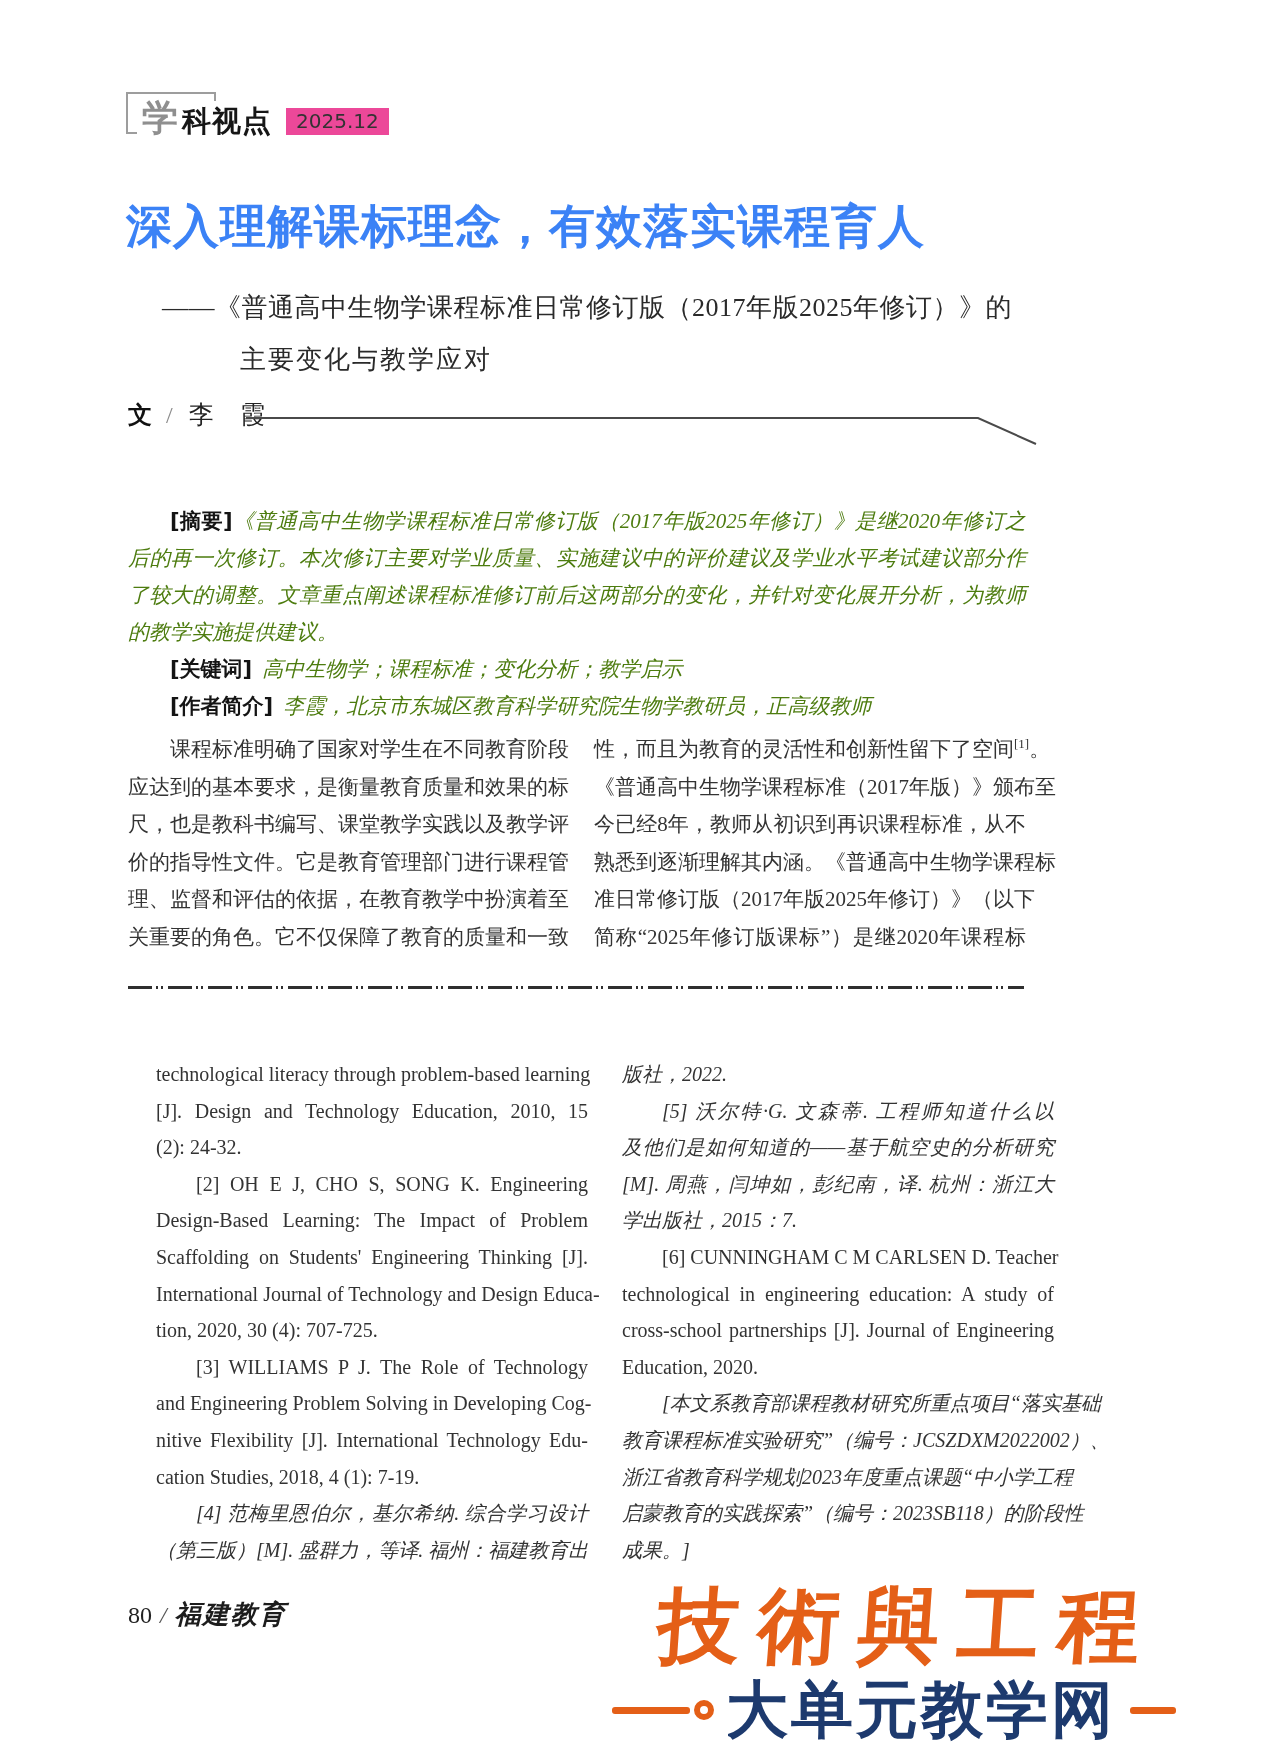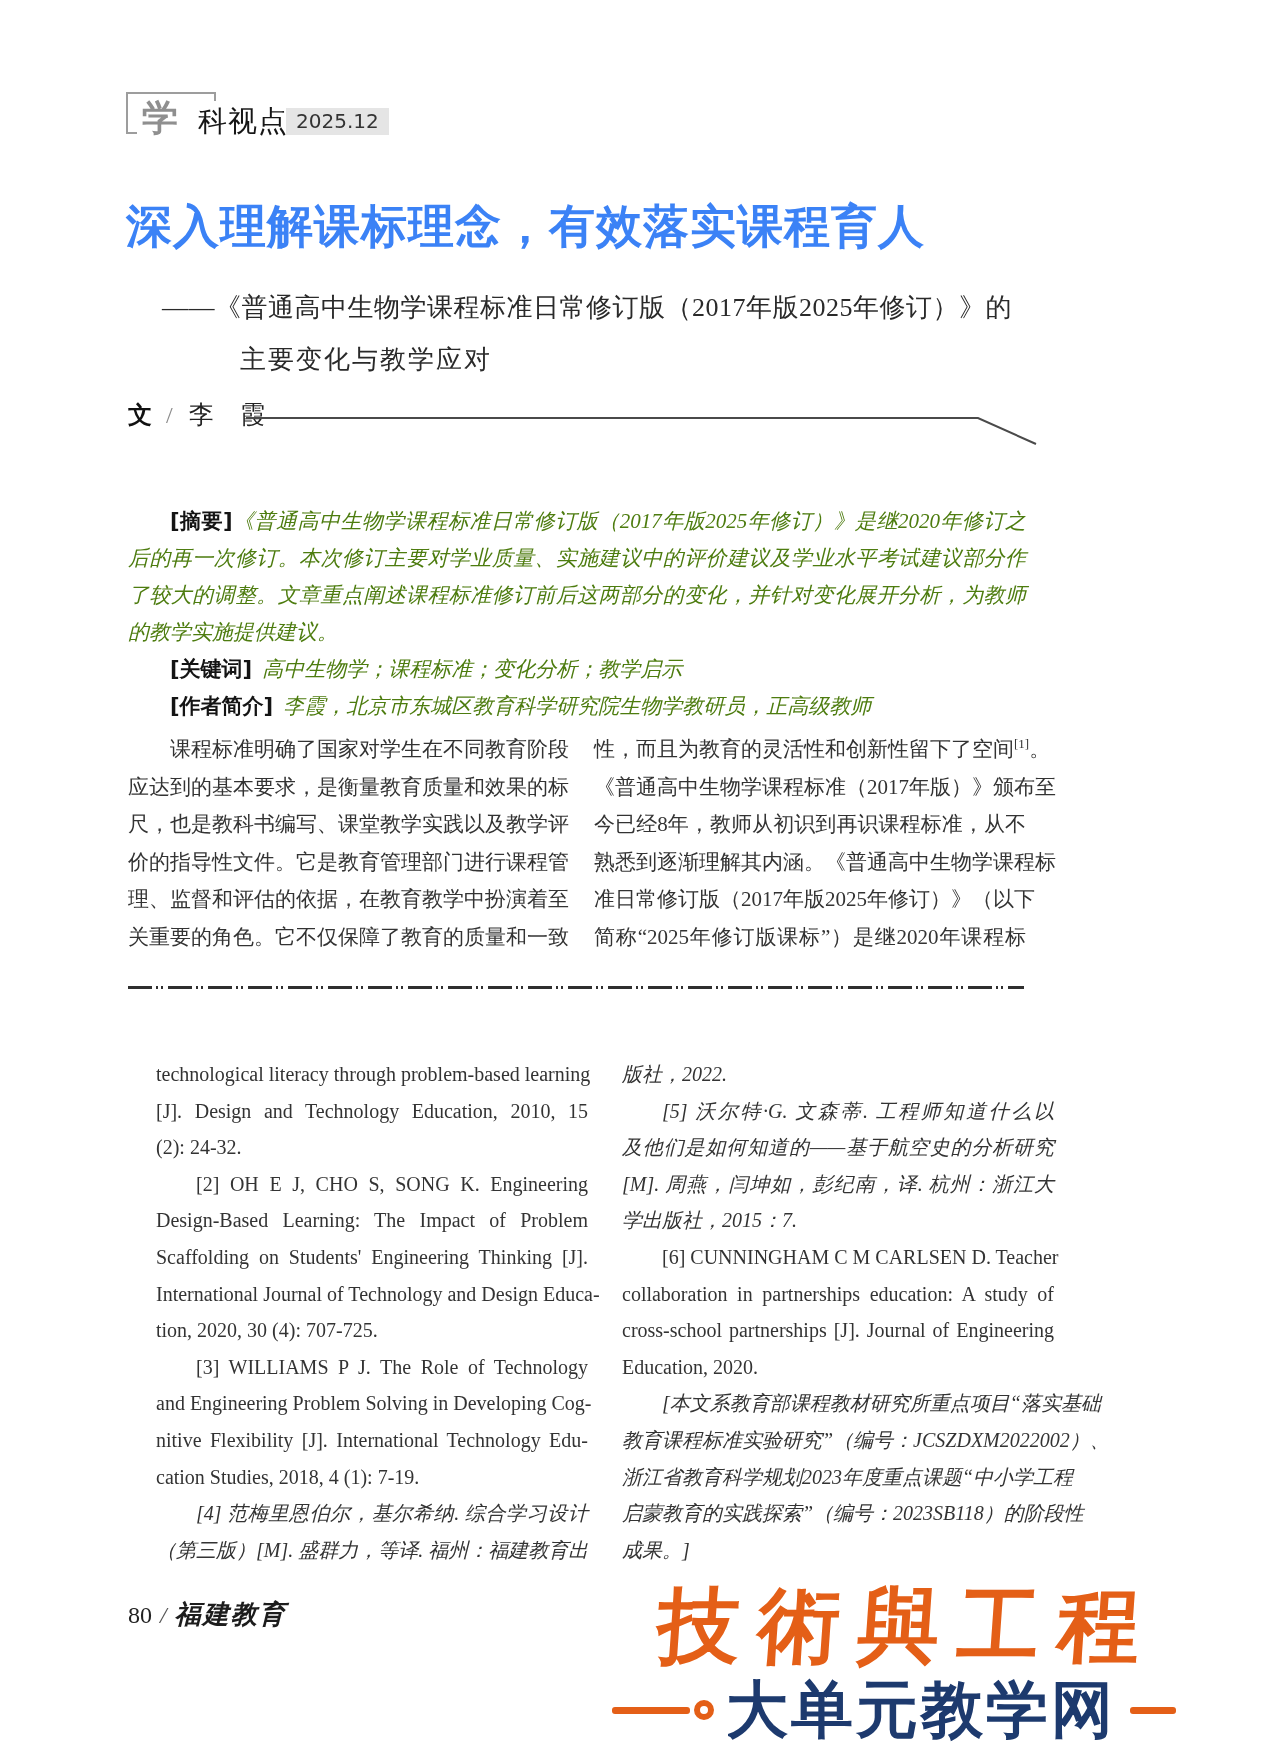--- a/index.html
+++ b/index.html
@@ -9,23 +9,23 @@
   .abs { position:absolute; }
 
   
   .badge { left:126px; top:86px; width:340px; height:56px; }
   .bracket { position:absolute; left:0; top:6px; width:90px; height:42px;
              border-left:2px solid #9d9d9d; border-top:2px solid #9d9d9d; }
   .bracket::before { content:""; position:absolute; right:0; top:-2px; width:2px; height:9px; background:#9d9d9d; }
   .bracket::after  { content:""; position:absolute; left:-2px; bottom:0; width:11px; height:2px; background:#9d9d9d; }
   .sec-char { position:absolute; left:16px; top:8px; font-family:"DejaVu Sans","Liberation Sans",sans-serif;
               font-weight:bold; font-size:36px; color:#8f8f8f; }
-  .sec-rest { position:absolute; left:72px; top:16px; font-family:"DejaVu Sans","Liberation Sans",sans-serif;
-              font-weight:normal; font-size:29px; color:#161616; letter-spacing:1px;text-align:right; }
-  .issue { position:absolute; left:160px; top:22px; background:#e5e5e5; color:#333;
+  .sec-rest { position:absolute; left:56px; top:16px; font-family:"DejaVu Sans","Liberation Sans",sans-serif;
+              font-weight:bold; font-size:29px; color:#161616; letter-spacing:1px;text-align:right; }
+  .issue { position:absolute; left:160px; top:22px; background:#ec4899; color:#333;
            font-family:"DejaVu Sans","Liberation Sans",sans-serif; font-size:20px; padding:1px 10px 2px; }
 
   
   .title { left:126px; top:196px; width:1040px; font-size:46px; font-weight:bold; color:#3b82f6; letter-spacing:1px; }
   .sub1  { left:162px; top:290px; font-size:26px; color:#2a2a2a; letter-spacing:0.5px; }
   .sub2  { left:240px; top:342px; font-size:26px; color:#2a2a2a; letter-spacing:2px; }
 
   
   .byline { left:128px; top:398px; font-size:24px; }
   .by-label { font-family:"DejaVu Sans","Liberation Sans",sans-serif; font-weight:bold; color:#111; }
@@ -151,21 +151,21 @@
     <div class="rline cjk">（第三版）[M]. 盛群力，等译. 福州：福建教育出</div>
   </div>
 
   <div class="abs col refs refsR">
     <div class="rline end cjk">版社，2022.</div>
     <div class="rline ind cjk">[5] 沃尔特·G. 文森蒂. 工程师知道什么以</div>
     <div class="rline cjk">及他们是如何知道的——基于航空史的分析研究</div>
     <div class="rline cjk">[M]. 周燕，闫坤如，彭纪南，译. 杭州：浙江大</div>
     <div class="rline end cjk">学出版社，2015：7.</div>
     <div class="rline ind">[6] CUNNINGHAM C M CARLSEN D. Teacher</div>
-    <div class="rline">collaboration in partnerships education: A study of</div>
+    <div class="rline">technological in engineering education: A study of</div>
     <div class="rline">cross-school partnerships [J]. Journal of Engineering</div>
     <div class="rline end">Education, 2020.</div>
     <div class="rline ind cjk">[本文系教育部课程教材研究所重点项目“落实基础</div>
     <div class="rline cjk">教育课程标准实验研究”（编号：JCSZDXM2022002）、</div>
     <div class="rline cjk">浙江省教育科学规划2023年度重点课题“中小学工程</div>
     <div class="rline cjk">启蒙教育的实践探索”（编号：2023SB118）的阶段性</div>
     <div class="rline end cjk">成果。]</div>
   </div>
 
   <div class="abs footer">

